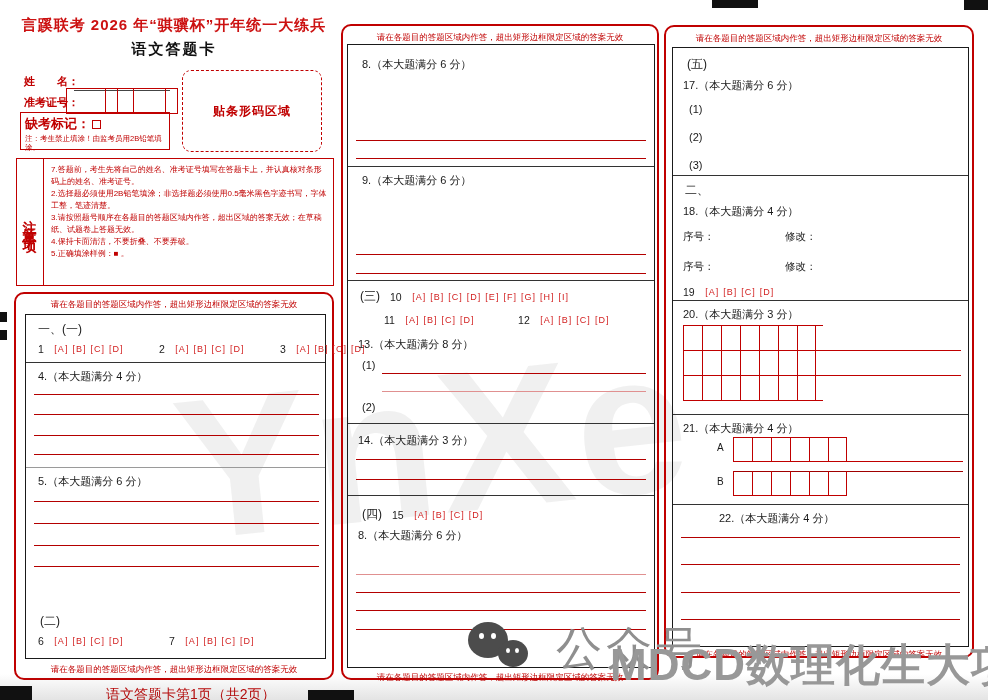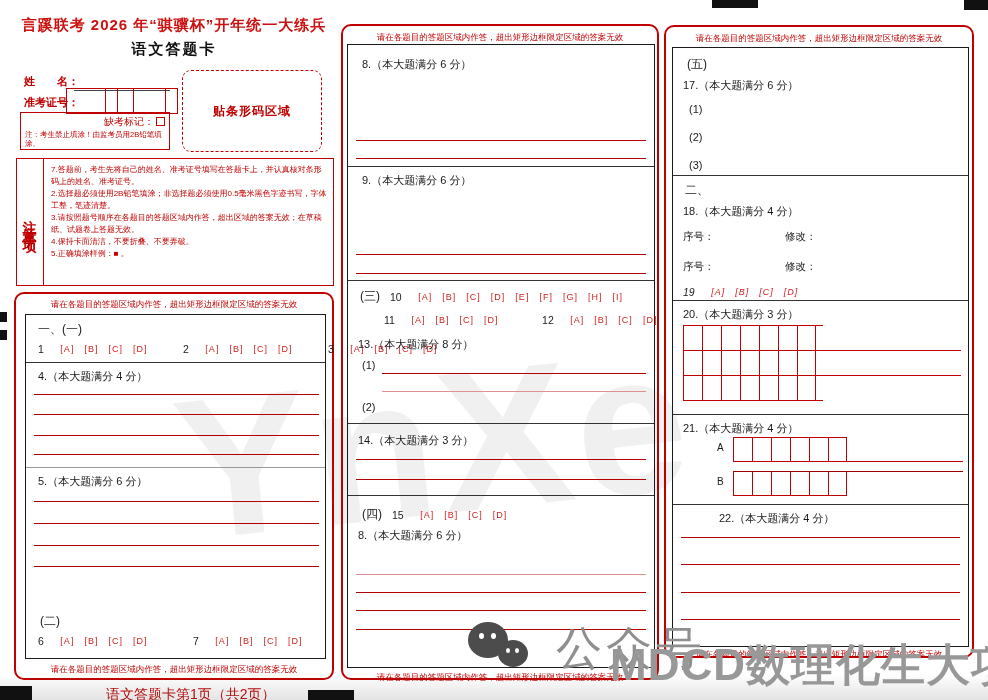--- a/index.html
+++ b/index.html
@@ -43,37 +43,37 @@
   .rbox { position:absolute; border:2px solid #c00000; border-radius:10px; background:transparent; z-index:1; }
   .ibox { position:absolute; border:1.6px solid #1a1a1a; background:transparent; }
   .note-line { position:absolute; text-align:center; font-size:8.5px; color:#c00000; left:0; right:0; white-space:nowrap; overflow:hidden; }
   .qlabel { position:absolute; font-size:11px; color:#1a1a1a; white-space:nowrap; }
   .slabel { position:absolute; font-size:12px; color:#1a1a1a; white-space:nowrap; }
   .hline { position:absolute; border-top:1.3px solid #b40000; height:0; }
   .hline.light { border-top-color:#e09090; }
   .divider { position:absolute; left:0; right:0; border-top:1.3px solid #333; height:0; }
   .divider.gray { border-top-color:#9a9a9a; }
   .choice-row { position:absolute; display:flex; align-items:center; gap:34px; white-space:nowrap; }
-  .choice-group { display:flex; align-items:center;gap:6px; }
+  .choice-group { display:flex; align-items:center; }
   .qnum { font-size:10.5px; color:#1a1a1a; margin-right:8px; }
   .opt { font-size:9px; color:#d22020; margin:0 2.5px; letter-spacing:0; }
   .opt::before { content:"["; margin-right:1px; }
   .opt::after  { content:"]"; margin-left:1px; }
 
   
   #col-left { position:absolute; left:14px; top:14px; width:320px; height:682px; z-index:1; }
   #title { position:absolute; top:2px; left:0; right:0; text-align:center; font-size:15px; font-weight:bold; color:#cc1111; letter-spacing:1px; white-space:nowrap; }
   #subtitle { position:absolute; top:26px; left:0; right:0; text-align:center; font-size:15px; font-weight:bold; color:#111; letter-spacing:2px; }
   #fields { position:absolute; top:54px; left:0; width:320px; height:88px; }
   .fld-label { position:absolute; font-size:11px; font-weight:bold; color:#c00000; white-space:nowrap; }
   #name-line { position:absolute; left:60px; top:22px; width:96px; border-bottom:1.2px solid #444; height:0; }
   #exam-grid { position:absolute; left:52px; top:20px; width:112px; height:26px; border:1.6px solid #c00000; }
   .vdiv { position:absolute; top:0; bottom:0; border-left:1.3px solid #c00000; }
   #absent-box { position:absolute; left:6px; top:44px; width:150px; height:38px; border:1.6px solid #c00000; padding:2px 4px; }
-  #absent-row { text-align:right; font-size:10px; font-weight:normal; color:#c00000; }
+  #absent-row { text-align:left; font-size:13px; font-weight:bold; color:#c00000; }
   #absent-checkbox { display:inline-block; width:9px; height:9px; border:1.2px solid #c00000; vertical-align:-1px; margin-left:2px; }
   #absent-note { font-size:7.5px; color:#c00000; line-height:1.25; margin-top:1px; }
   #barcode-box { position:absolute; left:168px; top:2px; width:140px; height:82px; border:1.6px dashed #c00000; border-radius:9px; display:flex; align-items:center; justify-content:center; }
   #barcode-label { font-size:12px; font-weight:bold; color:#c00000; letter-spacing:1px; }
 
   
   #notice-box { position:absolute; left:2px; top:144px; width:318px; height:128px; border:1.6px solid #c00000; display:flex; }
   #notice-side { width:27px; border-right:1.6px solid #c00000; display:flex; align-items:center; justify-content:center; }
   #notice-side-label { writing-mode:vertical-rl; font-size:14px; font-weight:bold; color:#c00000; letter-spacing:7px; }
   #notice-list { flex:1; padding:5px 6px 3px 7px; }
@@ -286,21 +286,21 @@
       <div class="qlabel" style="left:16px; top:55px;">(1)</div>
       <div class="qlabel" style="left:16px; top:83px;">(2)</div>
       <div class="qlabel" style="left:16px; top:111px;">(3)</div>
       <div class="divider" style="top:127px;"></div>
       <div class="slabel" style="left:12px; top:134px;">二、</div>
       <div class="qlabel" style="left:10px; top:156px;">18.（本大题满分 4 分）</div>
       <div class="seqfix" style="left:10px; top:182px;">序号：</div>
       <div class="seqfix" style="left:112px; top:182px;">修改：</div>
       <div class="seqfix" style="left:10px; top:212px;">序号：</div>
       <div class="seqfix" style="left:112px; top:212px;">修改：</div>
-      <div class="choice-row" style="left:10px; top:238px;font-style:italic;">
+      <div class="choice-row" style="left:10px; top:238px;">
         <span class="choice-group">
             <span class="qnum">19</span>
             <span class="opt">A</span>
             <span class="opt">B</span>
             <span class="opt">C</span>
             <span class="opt">D</span>
           </span>
       </div>
       <div class="divider" style="top:252px;"></div>
       <div class="qlabel" style="left:10px; top:259px;">20.（本大题满分 3 分）</div>

